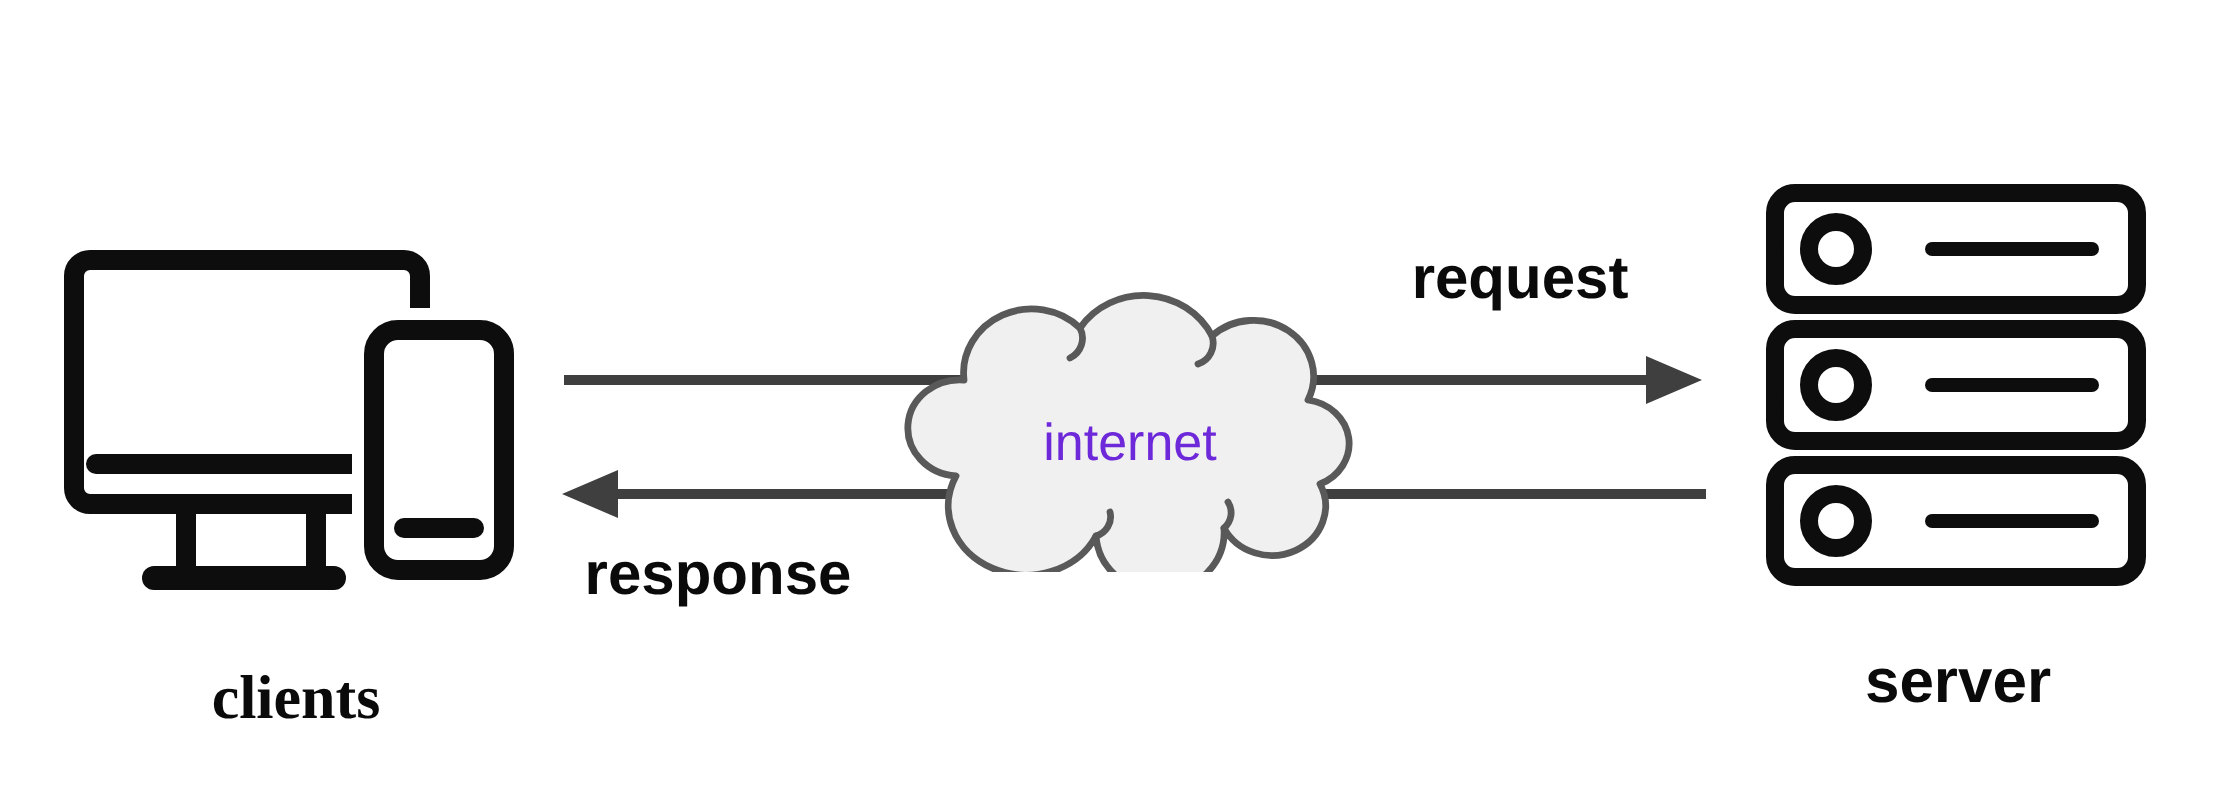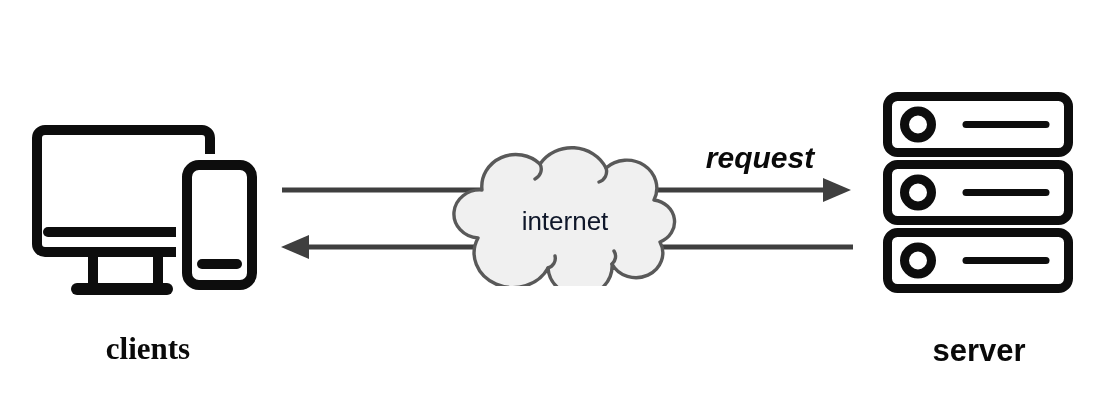--- a/index.html
+++ b/index.html
@@ -7,21 +7,21 @@
     position:relative;width:1107px;height:404px;background:#ffffff;
     overflow:hidden;font-family:"Liberation Sans", sans-serif;
   }
   .abs{position:absolute;}
   .label{
     position:absolute;width:220px;text-align:center;
     color:#0a0a0a;font-weight:700;font-size:31px;line-height:1.1;
     letter-spacing:0px;z-index:3;
   }
   .label--edge{font-size:30px;}
-  .label--internet{font-weight:400;font-size:26px;color:#0f172a;}
+  .label--internet{font-weight:400;font-size:26px;color:#6d28d9;}
   .z1{z-index:1}.z2{z-index:2}
 </style>
 </head>
 <body>
 
 <div class="canvas">
 
   <svg class="abs z1" style="left:270px;top:168px;" width="600" height="104" viewBox="0 0 600 104">
     <g>
       <path d="M12 22 H553" stroke="#3f3f3f" stroke-width="5" fill="none"></path>
@@ -66,18 +66,19 @@
       <circle cx="40" cy="104.5" r="13.5" fill="none" stroke="#0d0d0d" stroke-width="9"></circle>
       <path d="M88 104.5 H168" stroke="#0d0d0d" stroke-width="7" stroke-linecap="round" fill="none"></path>
     </g>
     <g>
       <rect x="9.5" y="144.5" width="181" height="56" rx="10" fill="#ffffff" stroke="#0d0d0d" stroke-width="9"></rect>
       <circle cx="40" cy="172.5" r="13.5" fill="none" stroke="#0d0d0d" stroke-width="9"></circle>
       <path d="M88 172.5 H168" stroke="#0d0d0d" stroke-width="7" stroke-linecap="round" fill="none"></path>
     </g>
   </svg>
 
-  <div class="label label--edge" style="left:650px;top:141px;font-style:italic;">request</div>
+  <div class="label label--edge" style="left:650px;top:123px;">request</div>
+  <div class="label label--edge" style="left:249px;top:271px;">response</div>
   <div class="label label--internet" style="left:455px;top:207px;">internet</div>
   <div class="label" style="left:38px;top:332px;font-family:Liberation Serif, serif;">clients</div>
-  <div class="label" style="left:869px;top:334px;text-align:center;">server</div>
+  <div class="label" style="left:869px;top:324px;text-align:center;">server</div>
 
 </div>
 
 </body></html>

